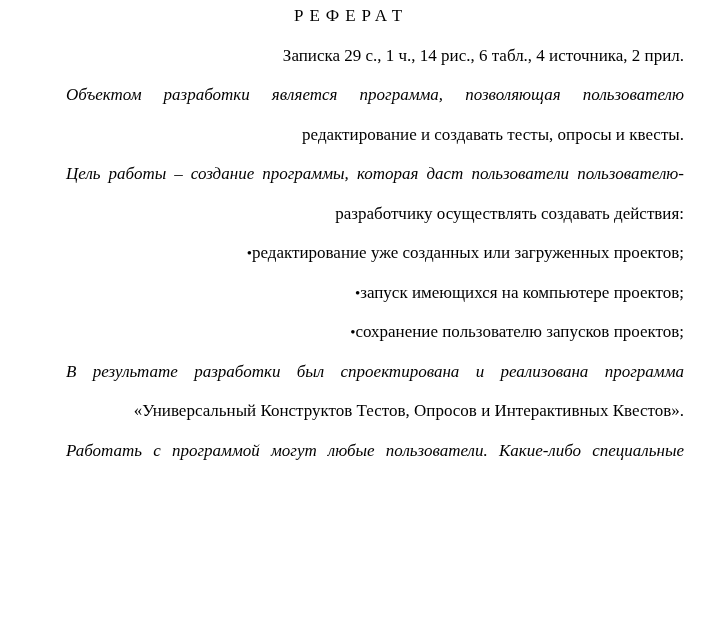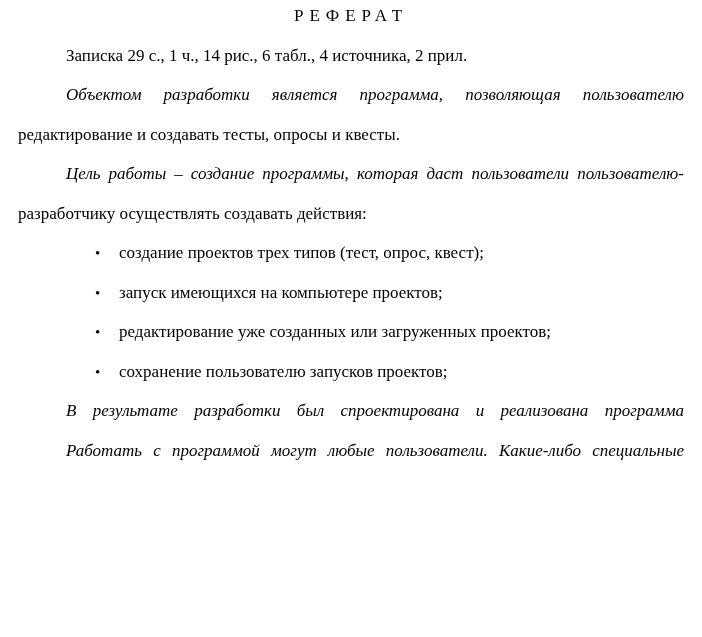--- a/index.html
+++ b/index.html
@@ -18,20 +18,21 @@
   .page {
     position: relative;
     width: 666px;
     padding: 0 18px;
     margin-top: -4px;
   }
   .line {
     height: 39.5px;
     line-height: 39.5px;
     overflow: hidden;
+    text-align: right;
   }
   .title-line {
     text-align: center;
     letter-spacing: 6px;
   }
   .indent {
     text-indent: 48px;
   }
   .j {
     text-align: justify;
@@ -59,35 +60,33 @@
 
 
   <div class="line indent j">Объектом разработки является программа, позволяющая пользователю</div>
 
   <div class="line">редактирование и создавать тесты, опросы и квесты.</div>
 
   <div class="line indent j">Цель работы – создание программы, которая даст пользователи пользователю-</div>
 
   <div class="line">разработчику осуществлять создавать действия:</div>
 
+
   <div class="line bullet-line">
-    <span class="bullet-marker">•</span><span>создание проектов трех типов (тест, опрос, квест);</span>
+    <span class="bullet-marker">•</span><span>редактирование уже созданных или загруженных проектов;</span>
   </div>
 
   <div class="line bullet-line">
     <span class="bullet-marker">•</span><span>запуск имеющихся на компьютере проектов;</span>
-  </div>
-
-  <div class="line bullet-line">
-    <span class="bullet-marker">•</span><span>редактирование уже созданных или загруженных проектов;</span>
   </div>
 
   <div class="line bullet-line">
     <span class="bullet-marker">•</span><span>сохранение пользователю запусков проектов;</span>
   </div>
 
   <div class="line indent j">В результате разработки был спроектирована и реализована программа</div>
 
+  <div class="line">«Универсальный Конструктов Тестов, Опросов и Интерактивных Квестов».</div>
 
   <div class="line indent j">Работать с программой могут любые пользователи. Какие-либо специальные знания</div>
 
 
 </div>
 
 </body></html>

